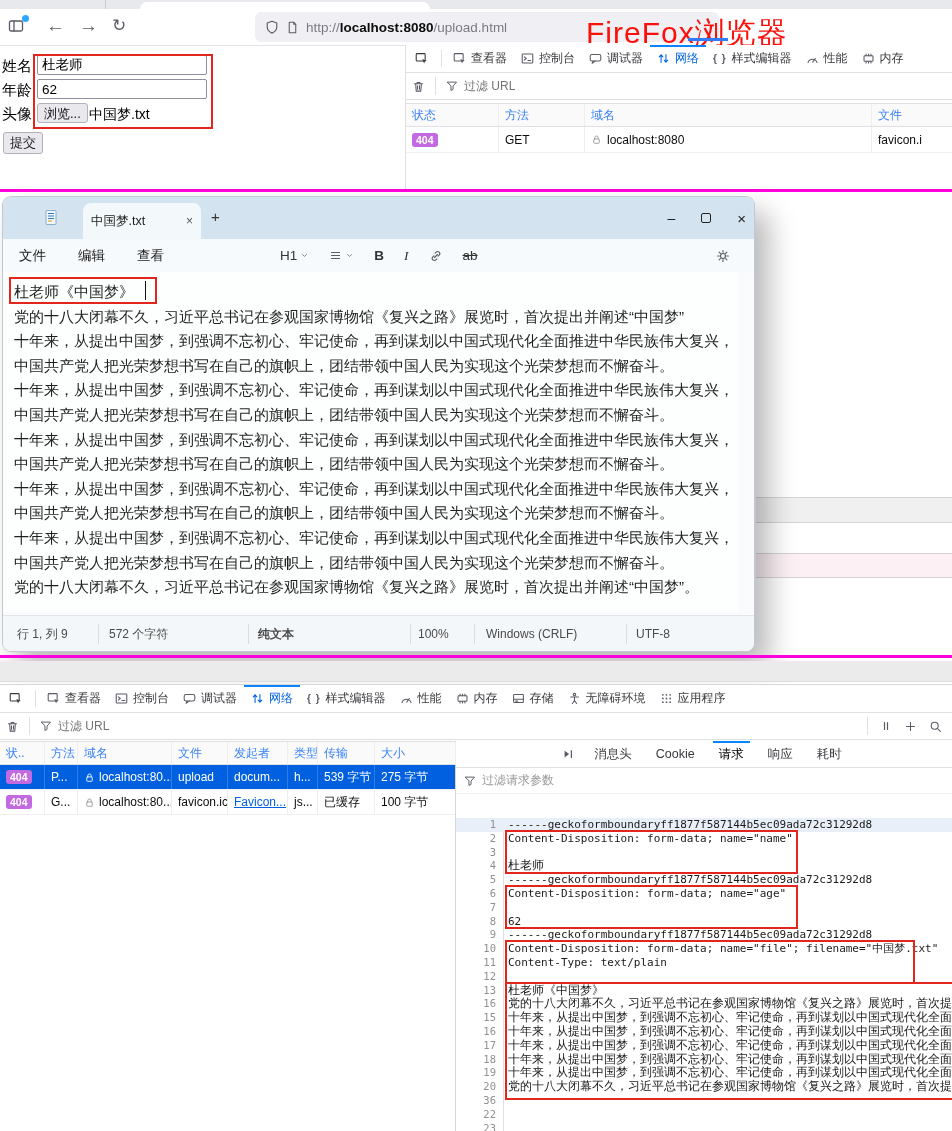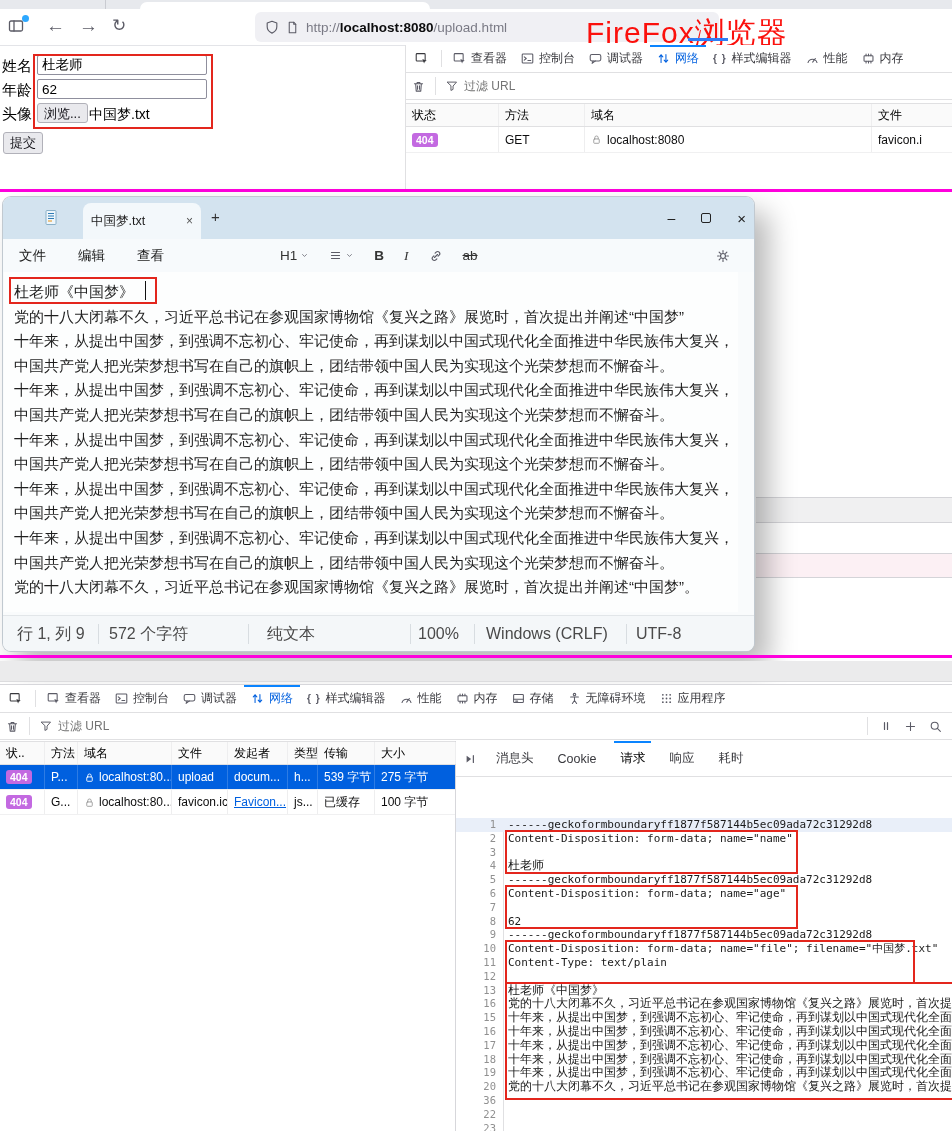--- a/index.html
+++ b/index.html
@@ -34,21 +34,21 @@
   
   .dt-toolbar { display:flex; align-items:stretch; height:28px; border-bottom:1px solid #e0e0e2; background:#fff; }
   .dt-tab { display:flex; align-items:center; gap:5px; padding:0 7px; font-size:12px; color:#38383d; position:relative; cursor:default; }
   .dt-tab.active { color:#0060df; }
   .dt-tab.active::before { content:""; position:absolute; left:0; right:0; top:0; height:2px; background:#0a84ff; }
   .dt-sep { width:1px; background:#e0e0e2; margin:5px 4px; }
   .dt-filterrow { display:flex; align-items:center; height:27px; border-bottom:1px solid #e0e0e2; background:#fff; font-size:12px; color:#737373; gap:6px; padding:0 6px; }
   .ic { display:inline-flex; align-items:center; justify-content:center; color:#5b5b66; }
   .dt-tab.active .ic { color:#0060df; }
   .ic-txt { font-size:10px; font-weight:700; color:#5b5b66; }
-  .thead { background:#fafafa; border-top:1px solid #e0e0e2; border-bottom:1px solid #e0e0e2; font-size:12px; color:#000000; }
+  .thead { background:#fafafa; border-top:1px solid #e0e0e2; border-bottom:1px solid #e0e0e2; font-size:12px; color:#3b82f6; }
   .tcell { position:absolute; top:0; height:100%; display:flex; align-items:center; padding:0 6px; border-right:1px solid #eeeeef; overflow:hidden; white-space:nowrap; }
   .badge { display:inline-block; background:#c369e1; color:#fff; font-size:10.5px; font-weight:700; border-radius:3px; padding:1px 4px; line-height:12px; }
   .linkcell { color:#0060df; text-decoration:underline; }
 
   
   #dtop { left:405px; top:45px; width:547px; height:145px; background:#fff; border-left:1px solid #e0e0e2; }
   #dtop-table { position:absolute; left:0; top:58px; width:547px; }
   #dtop-head { position:relative; height:24px; }
   #dtop-row { position:relative; height:26px; font-size:12px; color:#0c0c0d; border-bottom:1px solid #f0f0f1; }
 
@@ -66,36 +66,36 @@
   #np-titlebar { position:absolute; left:0; top:0; width:100%; height:42px; background:#d3e3ef; border-radius:8px 8px 0 0; }
   #np-tab { position:absolute; left:80px; top:6px; width:118px; height:36px; background:#f3f8fb; border-radius:8px 8px 0 0; display:flex; align-items:center; padding:0 8px; gap:8px; font-size:12.5px; color:#1b1b1b; }
   #np-controls { position:absolute; right:8px; top:0; height:42px; display:flex; align-items:center; gap:26px; color:#222; }
   #np-menubar { position:absolute; left:0; top:42px; width:100%; height:33px; background:#f7fafc; display:flex; align-items:center; font-size:13.5px; color:#1b1b1b; }
   .np-menu { padding:0 16px; }
   .np-tool { display:flex; align-items:center; gap:3px; padding:0 10px; color:#333; }
   #np-content { position:absolute; left:1px; top:75px; width:734px; height:340px; background:#fdfefe; overflow:hidden; padding:8px 0 0 10px; }
   .np-line { white-space:nowrap; font-size:15px; line-height:24.6px; color:#1f1f1f; overflow:hidden; }
   #np-title-box { position:absolute; left:5px; top:5px; width:148px; height:27px; border:2px solid #e3261d; }
   #np-caret { position:absolute; left:141px; top:9px; width:1px; height:19px; background:#111; }
-  #np-status { position:absolute; left:0; bottom:0; width:100%; height:36px; background:#f4f7f9; border-top:1px solid #e2e6e9; border-radius:0 0 8px 8px; font-size:16px; color:#4a4a4a; }
+  #np-status { position:absolute; left:0; bottom:0; width:100%; height:36px; background:#f4f7f9; border-top:1px solid #e2e6e9; border-radius:0 0 8px 8px; font-size:12px; color:#4a4a4a; }
   .np-stat { position:absolute; top:0; height:36px; line-height:36px; white-space:nowrap; }
   .np-stat-sep { position:absolute; top:8px; width:1px; height:20px; background:#d8dde1; }
 
   
   #dbottom { left:0; top:684px; width:952px; height:447px; background:#fff; border-top:1px solid #d7d7db; }
   #db-filter-right { margin-left:auto; display:flex; align-items:center; gap:12px; padding-right:4px; color:#5b5b66; }
   #db-table { position:absolute; left:0; top:56px; width:456px; height:391px; border-right:1px solid #d7d7db; }
   #db-head { position:relative; height:24px; }
   .db-row { position:relative; height:25px; font-size:12px; color:#0c0c0d; border-bottom:1px solid #f0f0f1; }
   .db-row.selected { background:#0060df; color:#fff; }
   .db-row.selected .tcell { border-right-color:rgba(255,255,255,.18); }
   .db-row.selected .ic { color:#fff; }
 
   #db-details { position:absolute; left:456px; top:56px; width:496px; height:391px; }
-  #dd-tabs { display:flex; align-items:center; height:36px; border-bottom:1px solid #e0e0e2; font-size:12.5px; }
+  #dd-tabs { display:flex; align-items:center; height:27px; border-bottom:1px solid #e0e0e2; font-size:12.5px;justify-content:center; }
   .dd-tab { position:relative; padding:0 12px; height:100%; display:flex; align-items:center; color:#38383d; }
   .dd-tab.active { color:#000000; }
   .dd-tab.active::before { content:""; position:absolute; left:6px; right:6px; top:0; height:2px; background:#0a84ff; }
   #dd-filter { display:flex; align-items:center; gap:6px; height:26px; border-bottom:1px solid #eceff1; font-size:12px; color:#999; padding:0 8px; }
   #dd-payload-h { height:26px; line-height:26px; font-size:12px; font-weight:700; color:#333; padding:0 8px; border-bottom:1px solid #f3f3f4; }
   #dd-code { position:absolute; left:0; top:77px; width:496px; height:314px; overflow:hidden; }
   .code-line { position:relative; height:13.8px; white-space:nowrap; }
   .code-num { position:absolute; left:0; top:0; width:40px; text-align:right; font-size:10.5px; color:#909090; font-family:"DejaVu Sans Mono", monospace; line-height:13.8px; }
   .code-txt { position:absolute; left:52px; top:0; font-size:11px; color:#1a1a1a; font-family:"DejaVu Sans Mono", monospace; line-height:13.8px; }
   .code-txt.cjk { font-family:"Liberation Sans", sans-serif; font-size:12px; }
@@ -342,21 +342,21 @@
         <div class="np-line">中国共产党人把光荣梦想书写在自己的旗帜上，团结带领中国人民为实现这个光荣梦想而不懈奋斗。</div>
         <div class="np-line">十年来，从提出中国梦，到强调不忘初心、牢记使命，再到谋划以中国式现代化全面推进中华民族伟大复兴，</div>
         <div class="np-line">中国共产党人把光荣梦想书写在自己的旗帜上，团结带领中国人民为实现这个光荣梦想而不懈奋斗。</div>
         <div class="np-line">十年来，从提出中国梦，到强调不忘初心、牢记使命，再到谋划以中国式现代化全面推进中华民族伟大复兴，</div>
         <div class="np-line">中国共产党人把光荣梦想书写在自己的旗帜上，团结带领中国人民为实现这个光荣梦想而不懈奋斗。</div>
         <div class="np-line">党的十八大闭幕不久，习近平总书记在参观国家博物馆《复兴之路》展览时，首次提出并阐述“中国梦”。</div>
       </div>
     <div id="np-status">
         <span class="np-stat" style="left:14px;">行 1, 列 9</span>
         <span class="np-stat" style="left:106px;">572 个字符</span>
-        <span class="np-stat" style="left:264px;">纯文本</span>
+        <span class="np-stat" style="left:255px;font-weight:bold;">纯文本</span>
         <span class="np-stat" style="left:415px;">100%</span>
         <span class="np-stat" style="left:483px;">Windows (CRLF)</span>
         <span class="np-stat" style="left:633px;">UTF-8</span>
         <span class="np-stat-sep" style="left:95px;"></span>
         <span class="np-stat-sep" style="left:245px;"></span>
         <span class="np-stat-sep" style="left:407px;"></span>
         <span class="np-stat-sep" style="left:471px;"></span>
         <span class="np-stat-sep" style="left:623px;"></span>
       </div>
   </div>
@@ -561,20 +561,28 @@
               <path d="M3.5 3.5l6 4.5-6 4.5z" fill="currentColor" stroke="none"></path>
               <path d="M12.5 3.5v9" stroke-width="1.6"></path>
             </svg>
           </span>
           <div class="dd-tab ">消息头</div>
           <div class="dd-tab ">Cookie</div>
           <div class="dd-tab active">请求</div>
           <div class="dd-tab ">响应</div>
           <div class="dd-tab ">耗时</div>
         </div>
+      <div id="dd-filter">
+        <span class="ic" id="funnel2">
+            <svg viewBox="0 0 16 16" width="12" height="12" fill="none" stroke="currentColor" stroke-width="1.3" stroke-linecap="round" stroke-linejoin="round">
+              <path d="M2 2.8h12l-4.6 5.3v4.4l-2.8 1.4V8.1z"></path>
+            </svg>
+          </span>
+        <span>过滤请求参数</span>
+      </div>
       <div id="dd-code">
         <div class="code-border"></div>
       <div class="code-line hl">
             <span class="code-num">1</span>
             <span class="code-txt ">------geckoformboundaryff1877f587144b5ec09ada72c31292d8</span>
           </div>
           <div class="code-line">
             <span class="code-num">2</span>
             <span class="code-txt ">Content-Disposition: form-data; name="name"</span>
           </div>

